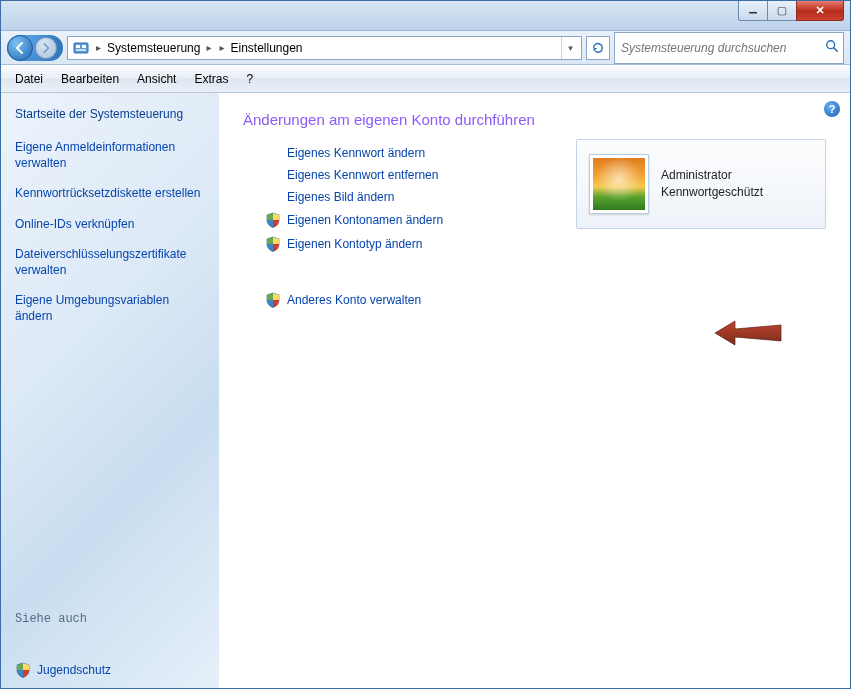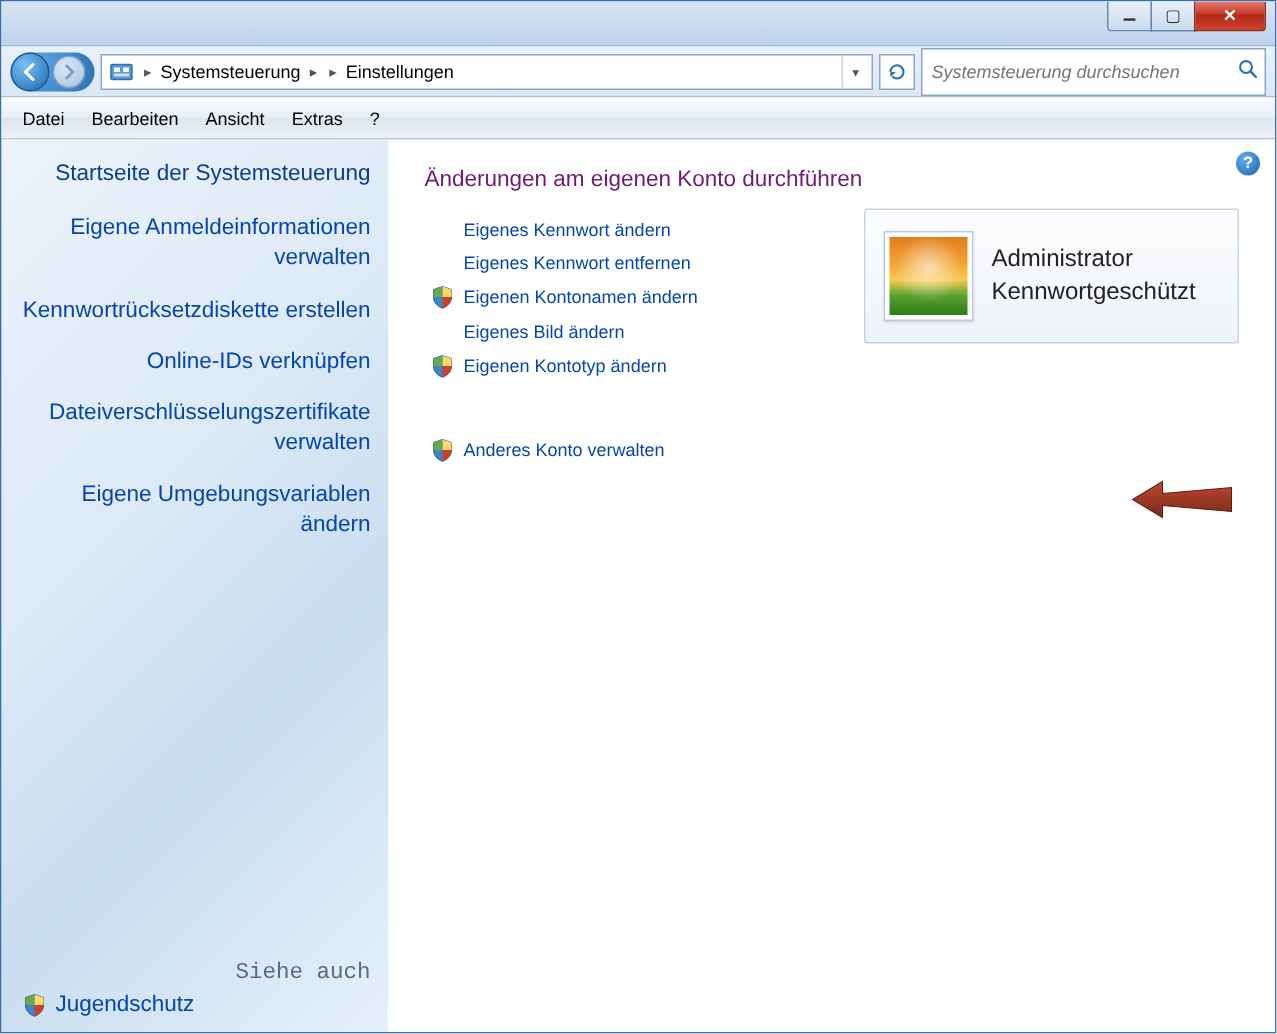--- a/index.html
+++ b/index.html
@@ -155,56 +155,55 @@
   .menu-item { padding: 2px 8px; cursor:default; }
 
   
   .body {
     flex:1;
     display:flex;
     overflow:hidden;
     position:relative;
   }
   .sidebar {
-    width: 258px;
+    width: 218px;
     background: linear-gradient(135deg, #ecf3fb 0%, #dce9f6 40%, #c9ddf0 65%, #e6f0fa 100%);
     padding: 14px 12px 10px 14px;
     display:flex;
     flex-direction:column;
-    font-size:15px;
+    font-size:12px;
     color:#003399;
-    text-align:right;
   }
   .sidebar .cp-home { color:#0b3e91; margin-bottom:18px; cursor:pointer; }
   .sidebar .task { color:#0645ad; margin-bottom:14px; line-height:1.35; cursor:pointer; }
   .sidebar .spacer { flex:1; }
   .sidebar .seealso-head { color:#5a6c80; margin-bottom:4px;font-family:Liberation Mono, monospace; }
   .sidebar .seealso-item {
     display:flex; align-items:center; gap:6px;
-    color:#0645ad; cursor:pointer;
+    color:#0645ad; cursor:pointer;margin-top:32px;
   }
 
   .content {
     flex:1;
     padding: 18px 20px 10px 24px;
     position:relative;
     background:#fff;
   }
   .help-icon {
     position:absolute; top:8px; right:10px;
     width:16px; height:16px; border-radius:50%;
     background: radial-gradient(circle at 35% 30%, #66aef0, #1a64b0);
     color:#fff; font-weight:bold; font-size:11px;
     display:flex; align-items:center; justify-content:center;
     cursor:pointer;
   }
   .heading {
-    color:#701a75; font-size:15px; margin-bottom:18px;
-  }
-  .action-list { margin-left:26px; }
+    color:#8b5cf6; font-size:15px; margin-bottom:18px;
+  }
+  .action-list { margin-left:44px; }
   .action-link {
     display:flex; align-items:center; gap:6px;
     color:#0645ad; font-size:12px;
     margin-bottom:8px; cursor:pointer;
   }
   .action-link.indent { margin-left:0; }
   .action-link .shield { margin-left:-22px; }
   .section-gap { height:32px; }
 
   
@@ -227,21 +226,21 @@
   }
   .avatar-img {
     width:100%; height:100%;
     background: linear-gradient(to bottom, #e07b1f 0%, #f4a536 35%, #f7c94e 55%, #5aa22f 75%, #2f7a1e 100%);
     position:relative;
   }
   .avatar-img::after{
     content:""; position:absolute; inset:0;
     background: radial-gradient(circle at 50% 40%, rgba(255,255,255,0.6), transparent 55%);
   }
-  .account-info { font-size:16px; color:#222; line-height:1.4; }
+  .account-info { font-size:12px; color:#222; line-height:1.4; }
 
   
   .shield {
     width:16px; height:16px; position:relative;
   }
   .shield svg { width:16px; height:16px; display:block; }
 
   
   .callout-arrow {
     position:absolute;
@@ -345,35 +344,35 @@
       <div class="help-icon">?</div>
       <div class="heading">Änderungen am eigenen Konto durchführen</div>
 
       <div class="action-list">
         <div class="action-link indent">
             <span>Eigenes Kennwort ändern</span>
           </div>
         <div class="action-link indent">
             <span>Eigenes Kennwort entfernen</span>
           </div>
+        <div class="action-link indent">
+            <span>Eigenes Bild ändern</span>
+          </div>
+
         <div class="action-link">
           <span class="shield">
             <svg viewBox="0 0 16 16">
                 <path d="M8 1 L14 3 V8 C14 12 11 14.5 8 15.5 C5 14.5 2 12 2 8 V3 Z" fill="#3d85c6" stroke="#1a5a9c" stroke-width="0.6"></path>
                 <path d="M8 1 L14 3 V8 L8 8 Z" fill="#ffd966"></path>
                 <path d="M8 8 L2 8 V3 L8 1 Z" fill="#6aa84f"></path>
                 <path d="M8 8 L14 8 C14 12 11 14.5 8 15.5 Z" fill="#cc4125"></path>
               </svg>
           </span>
           <span>Eigenen Kontonamen ändern</span>
         </div>
-
-        <div class="action-link indent">
-            <span>Eigenes Bild ändern</span>
-          </div>
         <div class="action-link">
           <span class="shield">
             <svg viewBox="0 0 16 16">
                 <path d="M8 1 L14 3 V8 C14 12 11 14.5 8 15.5 C5 14.5 2 12 2 8 V3 Z" fill="#3d85c6" stroke="#1a5a9c" stroke-width="0.6"></path>
                 <path d="M8 1 L14 3 V8 L8 8 Z" fill="#ffd966"></path>
                 <path d="M8 8 L2 8 V3 L8 1 Z" fill="#6aa84f"></path>
                 <path d="M8 8 L14 8 C14 12 11 14.5 8 15.5 Z" fill="#cc4125"></path>
               </svg>
           </span>
           <span>Eigenen Kontotyp ändern</span>

